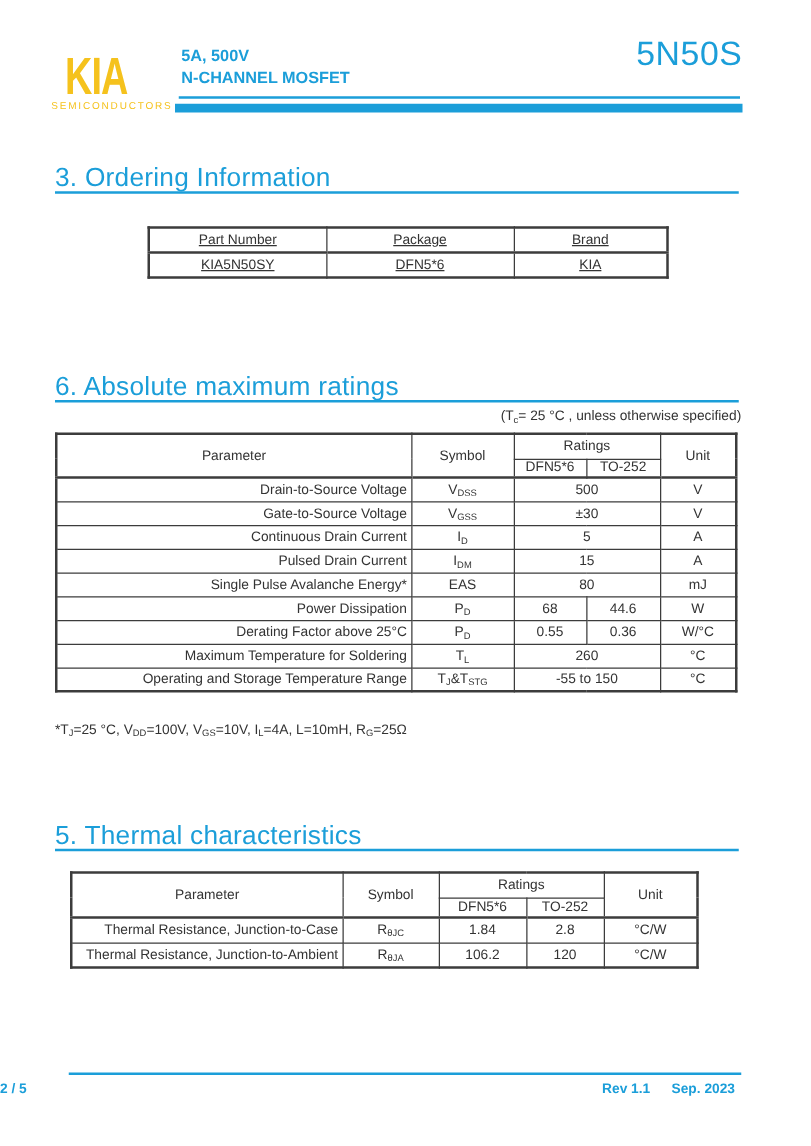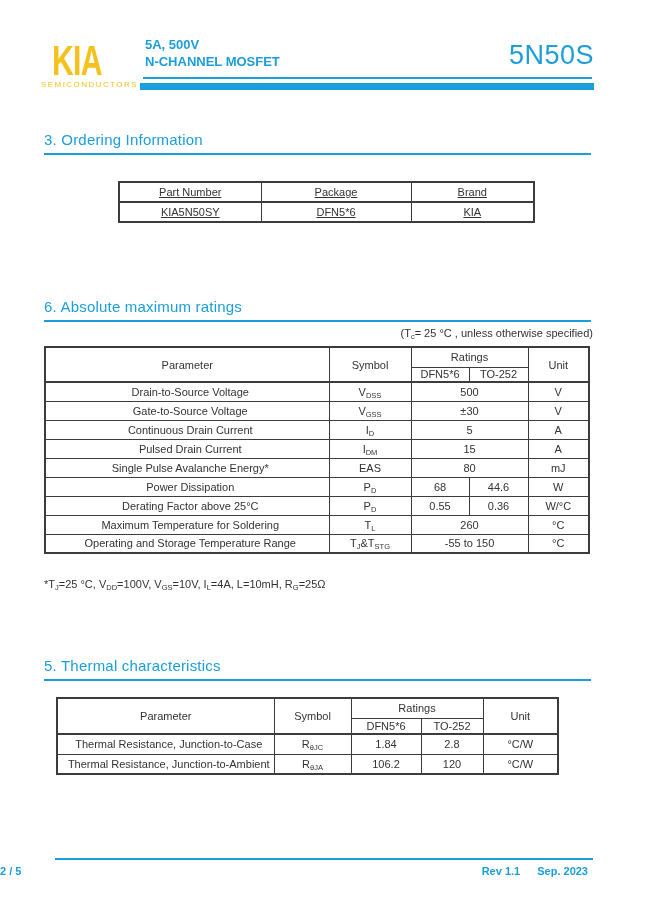--- a/index.html
+++ b/index.html
@@ -14,41 +14,41 @@
   .page{position:relative;width:649px;height:917px;background:#ffffff;overflow:hidden;}
 
   
   .logo{position:absolute;left:52px;top:40px;font-size:42px;font-weight:700;
         letter-spacing:-1px;color:var(--brand-yellow);line-height:42px;
         transform:scaleX(0.72);transform-origin:left top;white-space:nowrap;}
   .logo-sub{position:absolute;left:41px;top:80px;font-size:8px;font-weight:400;
         letter-spacing:1.45px;color:var(--brand-yellow);white-space:nowrap;}
   .spec{position:absolute;left:145px;top:36px;font-size:13px;font-weight:700;
         color:var(--accent);line-height:17px;}
-  .part-number{position:absolute;right:55px;top:40px;font-size:27px;font-weight:400;
+  .part-number{position:absolute;right:55px;top:28px;font-size:27px;font-weight:400;
         color:var(--accent);letter-spacing:0.5px;}
   .rule{position:absolute;background:var(--accent);}
   .hdr-thin{left:143px;top:77px;width:449px;height:2px;}
   .hdr-thick{left:140px;top:83px;width:454px;height:7px;}
 
   
-  .sec-title{position:absolute;left:44px;font-size:15px;font-weight:400;
+  .sec-title{position:absolute;left:44px;font-size:21px;font-weight:400;
         color:var(--accent);letter-spacing:0.2px;}
   .sec-rule{left:44px;width:547px;height:2px;}
 
   .note{position:absolute;left:44px;width:549px;text-align:right;font-size:11px;color:var(--ink);}
   .footnote{position:absolute;left:44px;font-size:11px;color:var(--ink);}
 
   
   table{border-collapse:collapse;table-layout:fixed;position:absolute;
         font-size:11px;color:var(--ink);background:#fff;}
   table, td{border:1px solid var(--border);}
   table{border-width:2px;}
   td{text-align:center;vertical-align:middle;padding:0 3px;overflow:hidden;white-space:nowrap;}
-  td.p{text-align:center;padding-left:9px;}
+  td.p{text-align:right;padding-left:9px;}
   tr.first-data td{border-top:2px solid var(--border);}
   sub{font-size:7.5px;vertical-align:-2px;line-height:0;}
 
   #ordering-table{left:118px;top:181px;width:415px;text-decoration:underline;}
   #ordering-table tr{height:20px;}
 
   #amr-table{left:44px;top:346px;width:544px;}
   #amr-table tr.hr1{height:20px;}
   #amr-table tr.hr2{height:15px;}
   #amr-table tr.dr{height:19px;}

